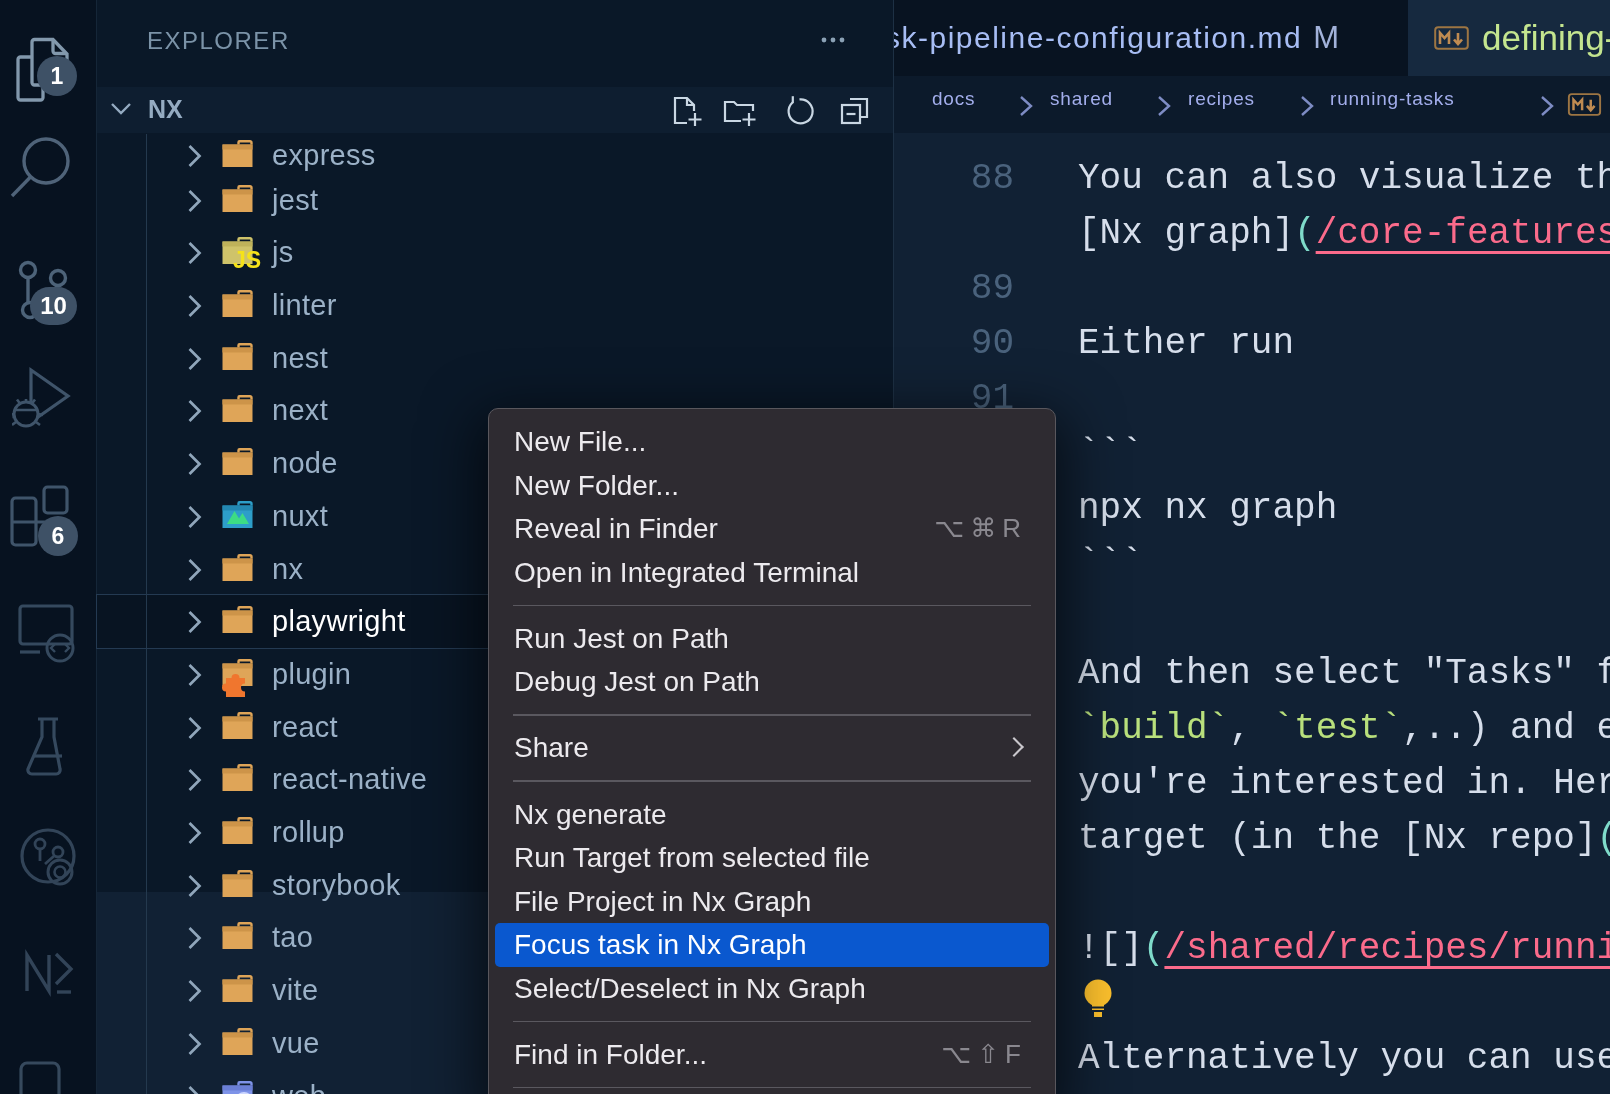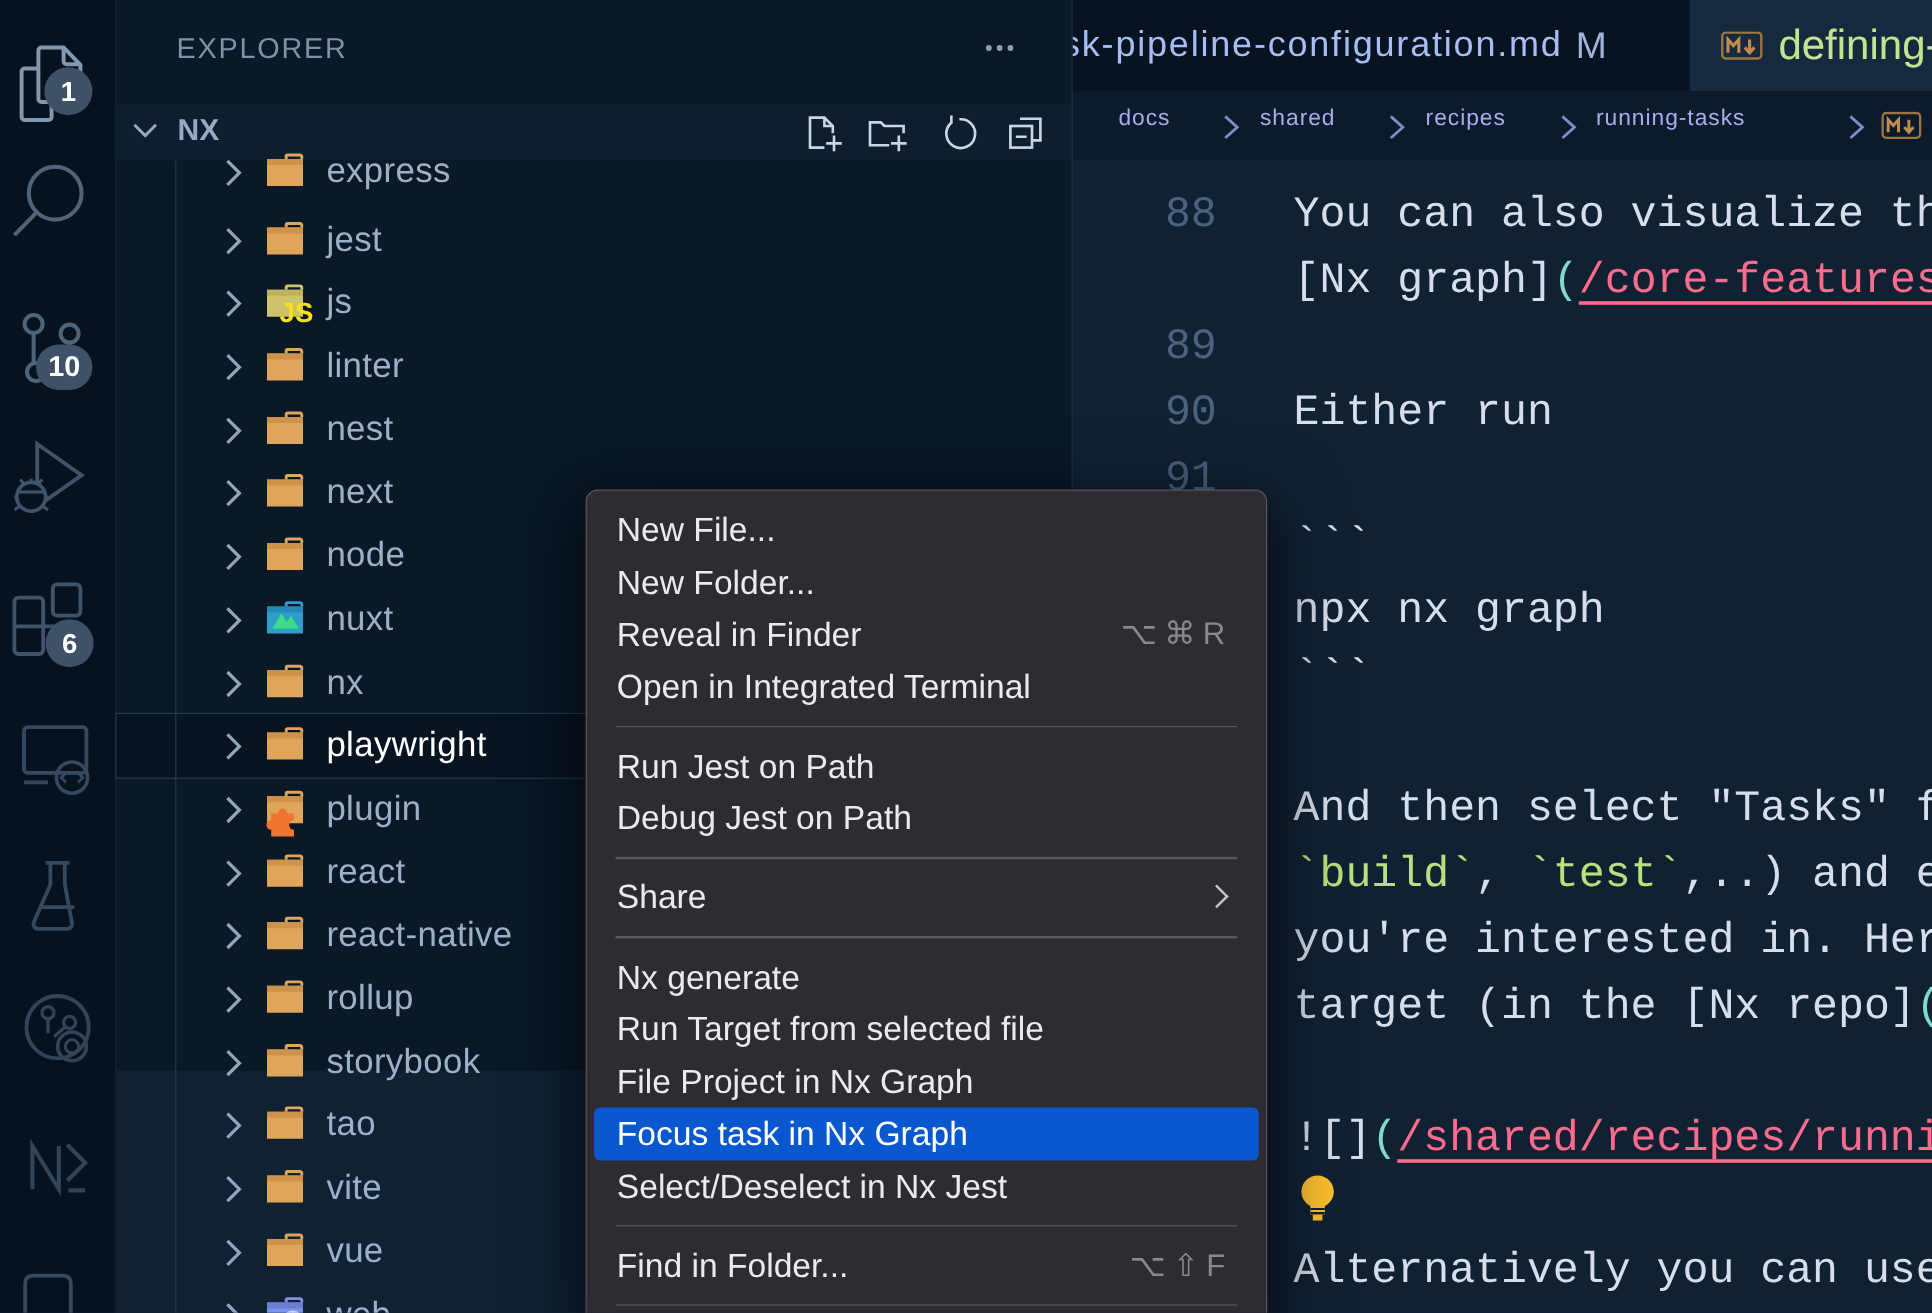--- a/index.html
+++ b/index.html
@@ -142,21 +142,21 @@
       <svg class="hicon" style="left:741px;" width="34" height="34" viewBox="0 0 34 34">
         <path d="M12 22 H29 V4 H12" stroke="#c9d7e3" stroke-width="2.2" fill="none"></path>
         <rect x="4" y="10" width="18" height="18" fill="#0e1e30" stroke="#c9d7e3" stroke-width="2.2"></rect>
         <path d="M8.5 19 H17.5" stroke="#c9d7e3" stroke-width="2.2" fill="none"></path>
       </svg>
     <svg class="abs" style="left:12px;top:13px;" width="24" height="18" viewBox="0 0 24 18" fill="none">
         <path d="M3 4 L12 13 L21 4" stroke="#94abc1" stroke-width="2.4"></path>
       </svg>
     </div>
   <div id="guide" class="abs"></div>
-  <div class="row" style="top:117px;">
+  <div class="row" style="top:129px;">
       <svg class="chev" width="20" height="28" viewBox="0 0 20 28" style="top:13px;">
         <path d="M5.5 4 L15.5 14 L5.5 24" fill="none" stroke="#90a6bb" stroke-width="2.7"></path>
       </svg>
       <svg class="fico" width="31" height="28" viewBox="0 0 31 28" style="top:11px;overflow:visible;">
         <path d="M16.5 4.5 V2.2 a1 1 0 0 1 1-1 H28 a1.5 1.5 0 0 1 1.5 1.5 V4.5" fill="none" stroke="#dfa558" stroke-width="2.4"></path>
         <path d="M0.5 4.5 H30.5 V27 H0.5 Z" fill="#dfa558"></path>
         <path d="M0.5 4.5 H30.5 V9.5 H0.5 Z" fill="#cd9449"></path>
       </svg>
       <span class="lbl">express</span>
     </div>
@@ -441,17 +441,17 @@
   <div class="msep"></div>
   <div class="mi">Run Jest on Path</div>
   <div class="mi">Debug Jest on Path</div>
   <div class="msep"></div>
   <div class="mi">Share<span class="sub"></span></div>
   <div class="msep"></div>
   <div class="mi">Nx generate</div>
   <div class="mi">Run Target from selected file</div>
   <div class="mi">File Project in Nx Graph</div>
   <div class="mi hl">Focus task in Nx Graph</div>
-  <div class="mi">Select/Deselect in Nx Jest</div>
+  <div class="mi">Select/Deselect in Nx Graph</div>
   <div class="msep"></div>
   <div class="mi">Find in Folder...<span class="short">⌥⇧F</span></div>
   <div class="msep"></div>
 </div>
 
 </body></html>

